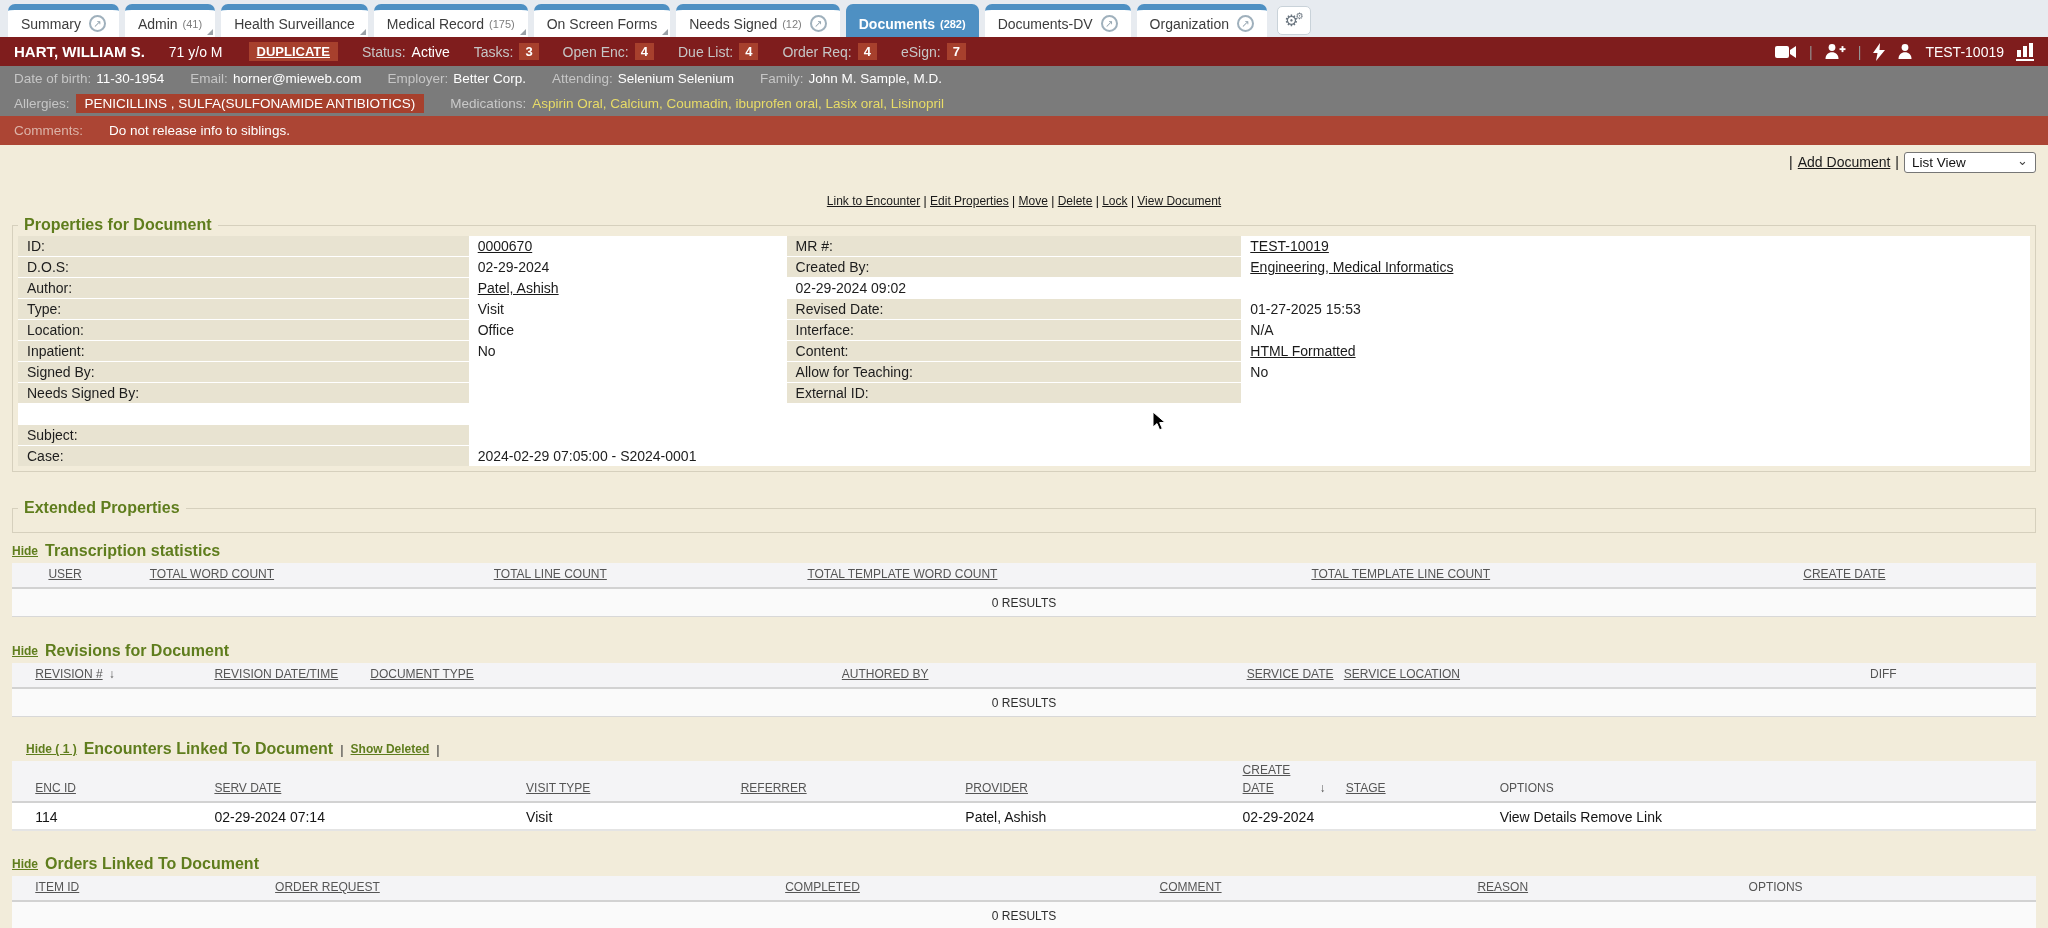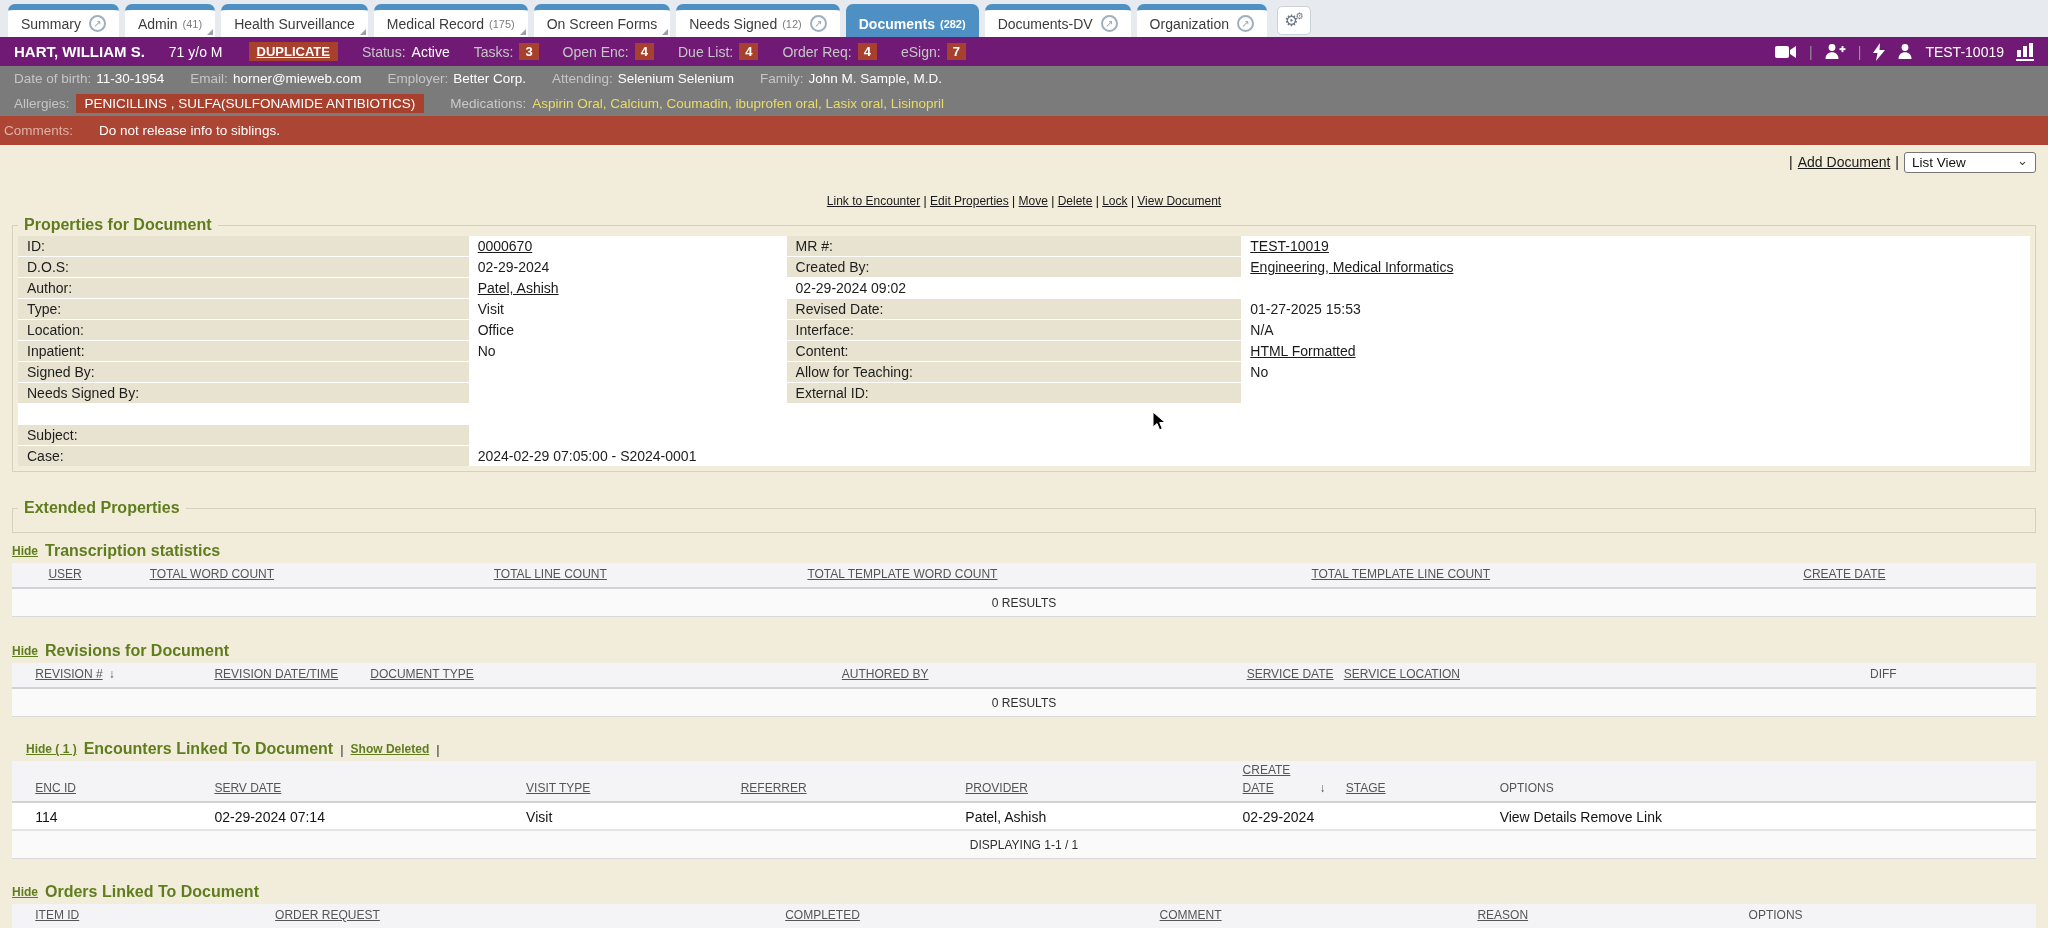--- a/index.html
+++ b/index.html
@@ -19,21 +19,21 @@
     border-left:6px solid transparent; border-bottom:6px solid #9aa0a6; }
   .extic { width:17px; height:17px; border:2px solid #9fb0bc; border-radius:50%;
     color:#8fa0ac; font-size:10px; display:inline-flex; align-items:center;
     justify-content:center; margin-left:8px; flex:none; }
   .gearbtn { height:29px; width:34px; background:#fff; border:1px solid #c9d2d9;
     border-radius:5px; margin-left:4px; margin-bottom:2px; display:flex;
     align-items:center; justify-content:center; color:#6b7680; font-size:16px; cursor:pointer; }
   .gearbtn .g2 { font-size:9px; margin-left:-3px; margin-top:-9px; }
 
   
-  .patientbar { height:29px; background:#701a75; color:#fff; display:flex;
+  .patientbar { height:29px; background:#7f1d1d; color:#fff; display:flex;
     align-items:center; padding:0 14px; font-size:14px; }
   .pname { font-weight:bold; font-size:15px; }
   .agesex { margin-left:24px; }
   .dupbadge { margin-left:26px; background:#a7402d; padding:2px 8px; font-weight:bold;
     font-size:13px; text-decoration:underline; cursor:pointer; }
   .glabel { color:#c6c6c6; }
   .pitem { margin-left:24px; display:flex; align-items:center; gap:6px; }
   .nbadge { background:#a7402d; color:#fff; font-weight:bold; font-size:13px;
     padding:1px 6px; cursor:pointer; }
   .pright { margin-left:auto; display:flex; align-items:center; gap:12px; }
@@ -45,21 +45,21 @@
     align-items:center; padding:0 14px; font-size:13.5px; gap:26px; }
   .ditem { display:flex; gap:5px; white-space:nowrap; }
 
   .allergybar { height:26px; background:#7b7b7b; color:#fff; display:flex;
     align-items:center; padding:0 14px; font-size:13.5px; }
   .allbadge { background:#a7402d; padding:2px 9px; margin-left:6px; cursor:pointer; }
   .medlabel { margin-left:26px; color:#c9c9c9; }
   .medlist { color:#e8dc67; margin-left:6px; }
 
   .commentsbar { height:29px; background:#ac4534; color:#fff; display:flex;
-    align-items:center; padding:0 4px; font-size:13.5px; }
+    align-items:center; padding:0 14px; font-size:13.5px; }
   .commentsbar .clabel { color:#dcb4a9; margin-right:26px; }
 
   
   .content { padding:5px 12px 0 12px; position:relative; }
   .toolbar-top { text-align:right; font-size:14px; color:#111; display:flex;
     justify-content:flex-end; align-items:center; gap:5px; height:24px; }
   .lnk { color:#1a1a1a; text-decoration:underline; cursor:pointer; }
   .selectbox { width:132px; height:21px; background:#fff; border:1px solid #767676;
     border-radius:3px; display:inline-flex; align-items:center;
     justify-content:space-between; padding:0 7px; font-size:13.5px; cursor:pointer; }
@@ -447,21 +447,20 @@
       <span class="td" style="left:36%"></span>
       <span class="td" style="left:47.1%">Patel, Ashish</span>
       <span class="td" style="left:60.8%">02-29-2024</span>
       <span class="td" style="left:65.9%"></span>
       <span class="td" style="left:73.5%">
         <span class="opt">View Details</span>
         <span> </span>
         <span class="opt">Remove Link</span>
       </span>
     </div>
-    <div class="tres">DISPLAYING 1-1 / 1</div>
   </div>
 
   <div class="sect" style="margin-top:24px;">
     <legend style="padding-left:0;">
       <span class="hide-lnk">Hide</span>
       <span>Orders Linked To Document</span>
     </legend>
     <div class="thead" style="margin-top:3px;">
       <span class="th" style="left:1.15%">ITEM ID</span>
       <span class="th" style="left:13%">ORDER REQUEST</span>

